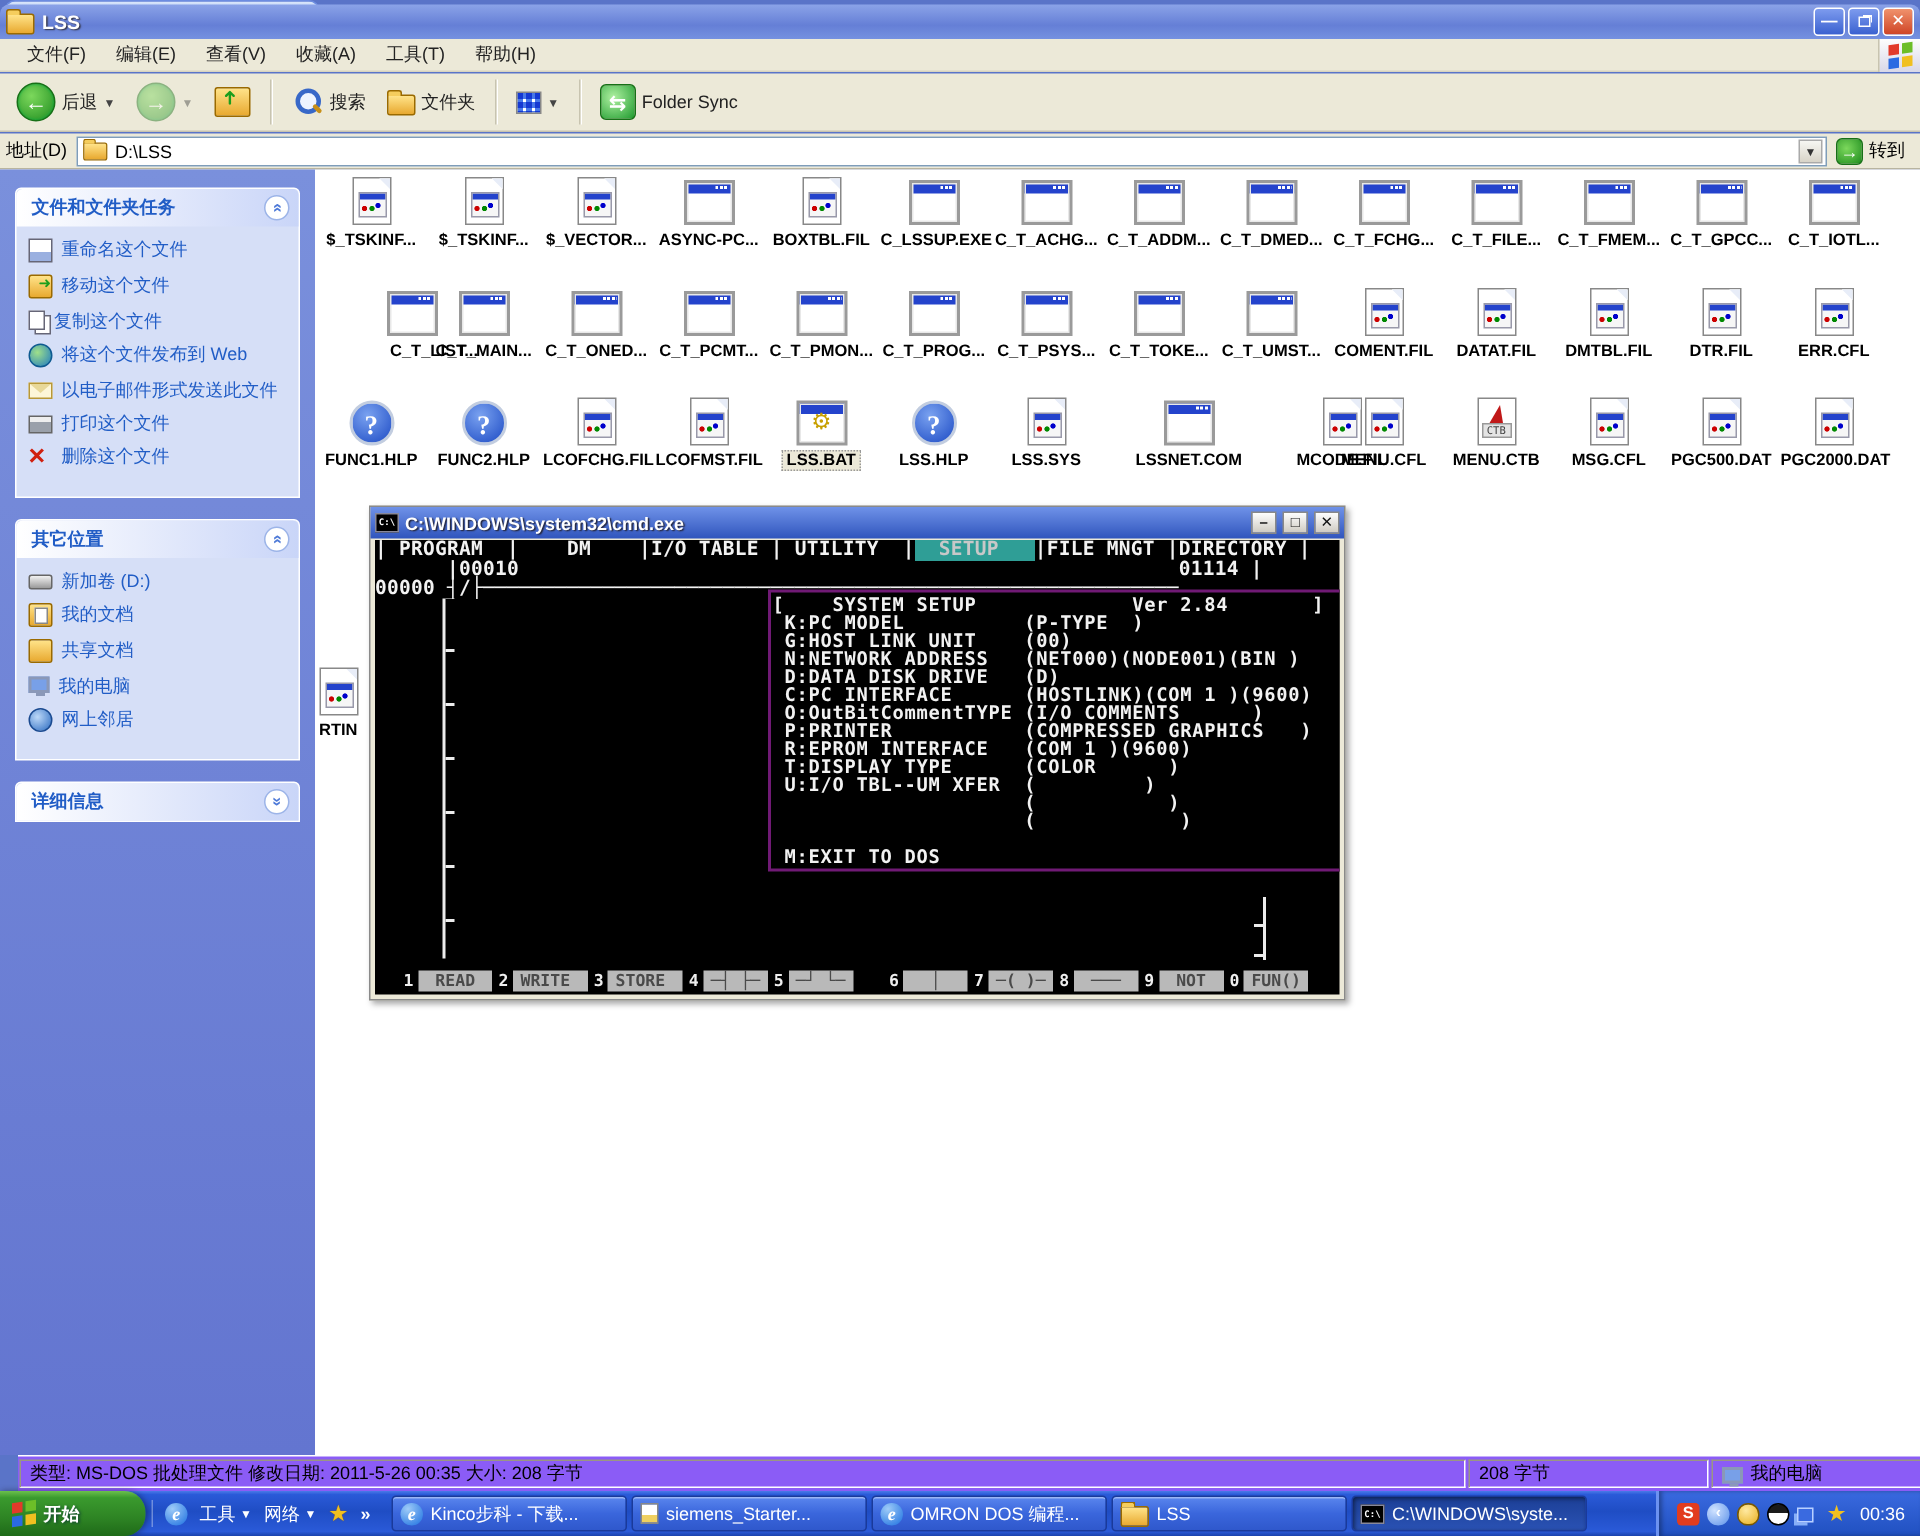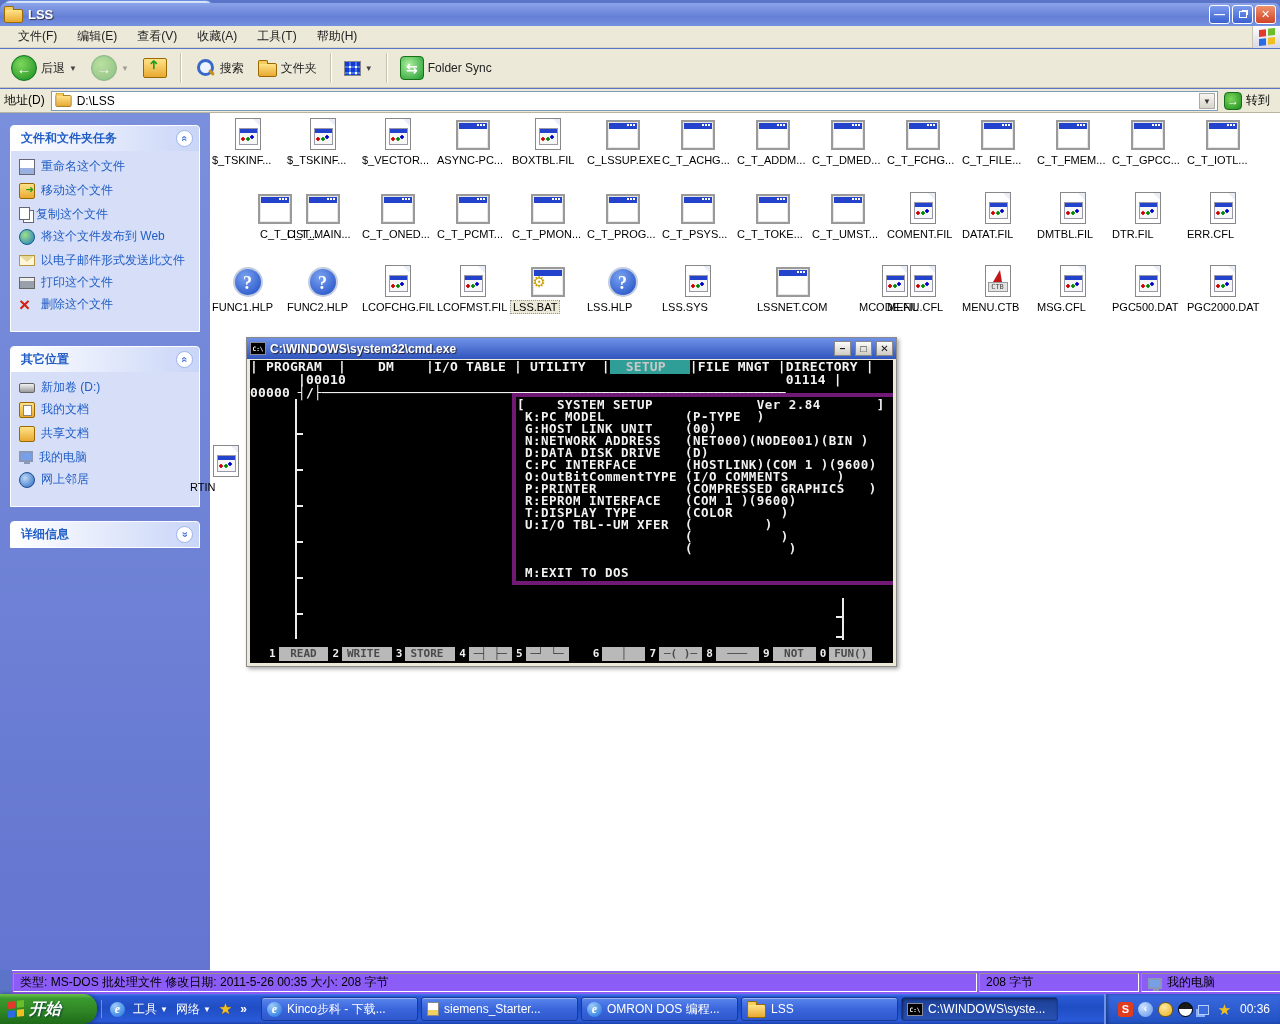--- a/index.html
+++ b/index.html
@@ -69,21 +69,21 @@
   .si-delete::before{content:"×";color:#d02010;font-weight:bold;font-size:19px;line-height:14px;}
   .si-drive{background:linear-gradient(#f2f2f2,#9a9a9a);border:1px solid #666;height:10px;margin-top:3px;border-radius:2px;}
   .si-mydocs{background:linear-gradient(#ffe389,#e8a930);border:1px solid #9a6a00;border-radius:2px;}
   .si-mydocs::after{content:"";position:absolute;left:3px;top:2px;width:7px;height:9px;background:#fff;border:1px solid #888;}
   .si-shared{background:linear-gradient(#ffe389,#e8a930);border:1px solid #9a6a00;border-radius:2px;}
   .si-pc{width:14px;height:11px;border:2px solid #8a98b8;background:#78a0e8;margin-top:1px;}
   .si-pc::after{content:"";position:absolute;left:3px;bottom:-4px;width:6px;height:2px;background:#8a98b8;}
   .si-network{border-radius:50%;background:radial-gradient(circle at 5px 5px,#bcd8f8,#2a6ac0);border:1px solid #1a4a90;}
 
   
-  .file{position:absolute;width:75px;}
+  .file{position:absolute;width:75px;text-align:center;font-weight:bold;}
   .file .flabel{display:inline-block;font-size:11px;color:#000;margin-top:2px;padding:0 2px;white-space:nowrap;}
   .file .flabel.selected{background:#ece9d8;border:1px dotted #999;}
   .fi{display:block;margin:0 auto;position:relative;}
   .fi-app,.fi-bat{width:34px;height:30px;background:linear-gradient(#2443cc,#2443cc) no-repeat top/100% 7px,#fff;border:2px solid #9a9a9a;box-shadow:inset 0 0 0 1px #e8e8e8;margin-top:2px;}
   .fi-app::after{content:"";position:absolute;top:2px;right:2px;width:9px;height:2px;background:repeating-linear-gradient(to right,#fff 0 2px,transparent 2px 3px);}
   .fi-bat::after{content:"⚙";position:absolute;left:0;right:0;top:5px;color:#c8a000;font-size:15px;line-height:15px;}
   .fi-doc,.fi-ctb{width:26px;height:32px;background:#fff;border:1px solid #888;}
   .fi-doc::before,.fi-ctb .fold{content:"";position:absolute;top:0;right:0;border-style:solid;border-width:0 7px 7px 0;border-color:#b9c6e4 #e8edf8 #fff #fff;}
   .fi-doc::after{content:"";position:absolute;left:3px;top:9px;width:17px;height:15px;border:1px solid #99a;background:linear-gradient(#2443cc,#2443cc) no-repeat top/100% 4px,radial-gradient(circle at 3px 10px,#c00 1.5px,transparent 2px),radial-gradient(circle at 8px 10px,#080 1.5px,transparent 2px),radial-gradient(circle at 12px 8px,#00c 1.5px,transparent 2px),#f6f6f6;}
   .fi-help{width:30px;height:30px;margin-top:2px;border-radius:50%;background:radial-gradient(circle at 10px 8px,#7aa2f0,#1c4ac4);border:2px solid #c2cde0;}
@@ -96,39 +96,39 @@
   .cmd-title{height:21px;background:linear-gradient(#6f92e8,#3055bd);display:flex;align-items:center;padding:0 3px;gap:4px;}
   .cmd-ico{width:16px;height:13px;background:#000;border:1px solid #889;color:#fff;font:bold 6px "DejaVu Sans Mono",monospace;text-align:center;line-height:11px;}
   .cmd-title .t{color:#fff;font-weight:bold;font-size:12px;flex:1;text-shadow:1px 1px 1px #223;}
   .cmd-btn{width:17px;height:15px;background:linear-gradient(#fdfdfd,#cfcbc2);border:1px solid #888;font-size:10px;font-weight:bold;text-align:center;line-height:13px;color:#111;}
   .console{position:absolute;left:3px;top:22px;right:3px;bottom:3px;background:#000;overflow:hidden;font-family:"DejaVu Sans Mono",monospace;font-weight:bold;color:#f2f2f2;}
   .console pre{font:inherit;font-size:13px;letter-spacing:.17px;line-height:13px;white-space:pre;}
   .setup-hl{background:#2f9e96;color:#c8c8c8;}
   .rail{position:absolute;background-repeat:no-repeat;}
   .rail-l{left:45px;top:39px;width:8px;height:240px;background-image:linear-gradient(#ececec,#ececec),repeating-linear-gradient(to bottom,transparent 0,transparent 34px,#ececec 34px,#ececec 36px);background-size:2px 100%,6px 100%;background-position:0 0,2px 0;}
   .rail-r{left:586px;top:238px;width:8px;height:42px;background-image:linear-gradient(#ececec,#ececec),repeating-linear-gradient(to bottom,transparent 0,transparent 18px,#ececec 18px,#ececec 20px);background-size:2px 100%,6px 100%;background-position:6px 0,0 0;}
-  .setup-dialog{position:absolute;left:262px;top:33px;width:448px;background:#000;border:4px solid #701a75;padding:2px 1px;}
+  .setup-dialog{position:absolute;left:262px;top:33px;width:448px;background:#000;border:2px solid #701a75;padding:2px 1px;}
   .setup-dialog pre{font-size:12.5px;letter-spacing:.47px;line-height:12px;}
   .fkeys{position:absolute;left:16px;right:4px;bottom:2px;height:14px;display:flex;align-items:stretch;font:bold 11px "DejaVu Sans Mono",monospace;}
   .fk{display:flex;margin-right:1px;}
   .fk-num{background:#000;color:#eee;padding:0 3px;line-height:14px;}
   .fk-label{background:#b9b9b9;color:#4a4a4a;padding:0 5px;line-height:14px;white-space:pre;}
   .fk.gap{margin-left:20px;}
 
   
   .statusbar{position:absolute;left:12px;top:970px;width:1280px;height:24px;background:#8b5cf6;border-top:1px solid #fff;display:flex;font-size:12px;color:#000;}
   .sb-pane{border:1px solid;border-color:#9a9684 #fff #fff #9a9684;margin:2px 1px;display:flex;align-items:center;padding:0 6px;gap:5px;}
   .sb-left{flex:1;}
   .sb-size{width:160px;}
   .sb-zone{width:150px;}
 
   
   .taskbar{position:absolute;left:0;top:994px;width:1280px;height:30px;background:linear-gradient(#4a7ae8 0%,#2a5ad8 8%,#1f4dc4 45%,#2a5ad8 90%,#1a42ac 100%);display:flex;align-items:center;}
   .start-btn{width:97px;height:30px;border-radius:0 14px 14px 0;background:linear-gradient(#6cc04c 0%,#3a9a2e 15%,#2e8424 60%,#1e6a18 100%);display:flex;align-items:center;gap:5px;padding-left:8px;box-shadow:1px 0 4px rgba(0,0,0,.4);}
-  .start-btn .s-label{color:#fff;font-weight:bold;font-style:italic;font-size:16px;text-shadow:1px 1px 2px #143;}
+  .start-btn .s-label{color:#fff;font-weight:bold;font-size:12px;text-shadow:1px 1px 2px #143;}
   .quick{display:flex;align-items:center;gap:8px;padding:0 8px;color:#fff;font-size:12px;border-left:1px solid rgba(255,255,255,.35);margin-left:4px;}
   .quick .q-item{display:flex;align-items:center;gap:3px;}
   .q-arrow{font-size:8px;color:#fff;}
   .ico-ie{width:15px;height:15px;border-radius:50%;background:radial-gradient(circle at 5px 4px,#9ecbf8,#1b6fe0);color:#fff;font:bold italic 12px "Liberation Serif",serif;text-align:center;line-height:14px;}
   .ico-star{color:#f0c020;font-size:15px;text-shadow:0 0 1px #a06000;}
   .q-chevrons{color:#fff;font-size:12px;font-weight:bold;}
   .taskbtns{display:flex;align-items:center;gap:3px;margin-left:6px;}
   .task-btn{width:157px;height:24px;border-radius:3px;background:linear-gradient(#5a86ee,#3a66dc 50%,#2f58cc);border:1px solid #1a3a9a;display:flex;align-items:center;gap:5px;padding:0 5px;color:#fff;font-size:12px;box-shadow:inset 0 1px 0 rgba(255,255,255,.4);}
   .task-btn .t-text{white-space:nowrap;overflow:hidden;}
   .task-btn.active{background:linear-gradient(#1c3f96,#2a52b4);box-shadow:inset 1px 1px 3px rgba(0,0,0,.5);}

